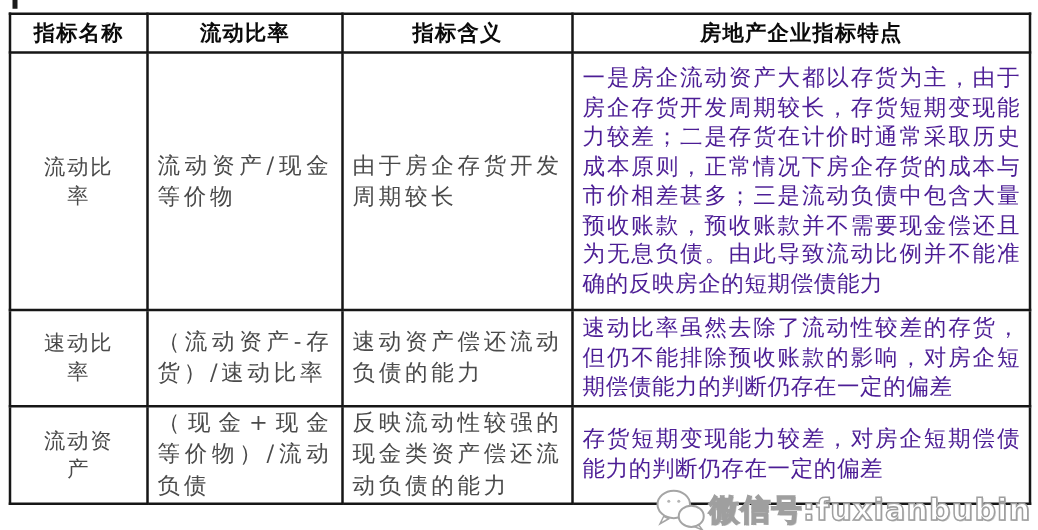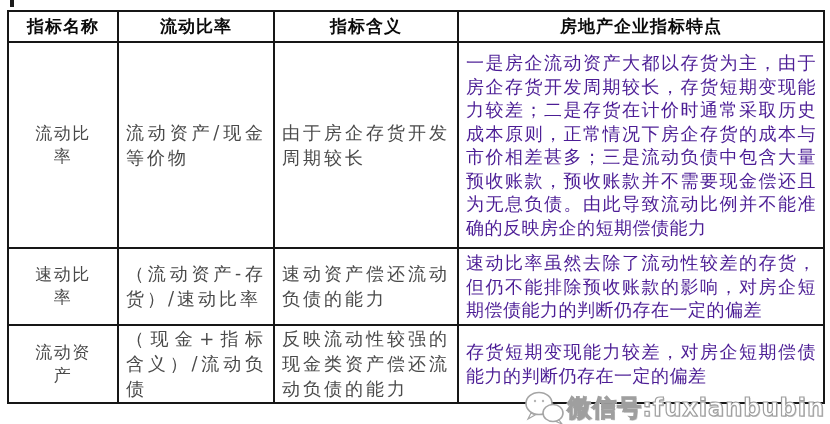--- a/index.html
+++ b/index.html
@@ -113,21 +113,21 @@
         <td class="c4">一是房企流动资产大都以存货为主，由于房企存货开发周期较长，存货短期变现能力较差；二是存货在计价时通常采取历史成本原则，正常情况下房企存货的成本与市价相差甚多；三是流动负债中包含大量预收账款，预收账款并不需要现金偿还且为无息负债。由此导致流动比例并不能准确的反映房企的短期偿债能力</td>
       </tr>
       <tr class="r1">
         <td class="c1">速动比率</td>
         <td class="c2">（流动资产-存货）/速动比率</td>
         <td class="c3">速动资产偿还流动负债的能力</td>
         <td class="c4">速动比率虽然去除了流动性较差的存货，但仍不能排除预收账款的影响，对房企短期偿债能力的判断仍存在一定的偏差</td>
       </tr>
       <tr class="r2">
         <td class="c1">流动资产</td>
-        <td class="c2">（现金+指标含义）/流动负债</td>
+        <td class="c2">（现金+现金等价物）/流动负债</td>
         <td class="c3">反映流动性较强的现金类资产偿还流动负债的能力</td>
         <td class="c4">存货短期变现能力较差，对房企短期偿债能力的判断仍存在一定的偏差</td>
       </tr>
     </tbody>
   </table>
 
   <div class="watermark">
     <svg class="wm-icon" width="42" height="36" viewBox="0 0 42 36" aria-hidden="true">
       <ellipse cx="16" cy="13.5" rx="13" ry="11" fill="#ffffff" stroke="#a5a5a5" stroke-width="1.6"></ellipse>
       <path d="M8 23 L5 29 L12 25 Z" fill="#ffffff" stroke="#a5a5a5" stroke-width="1.2"></path>

